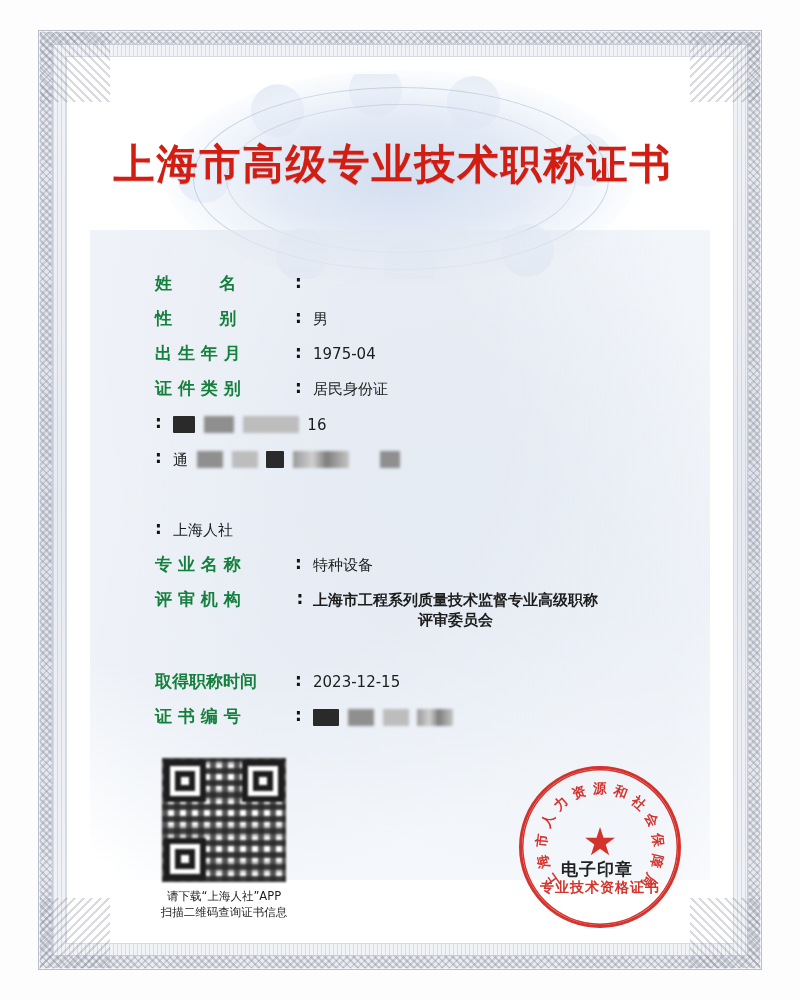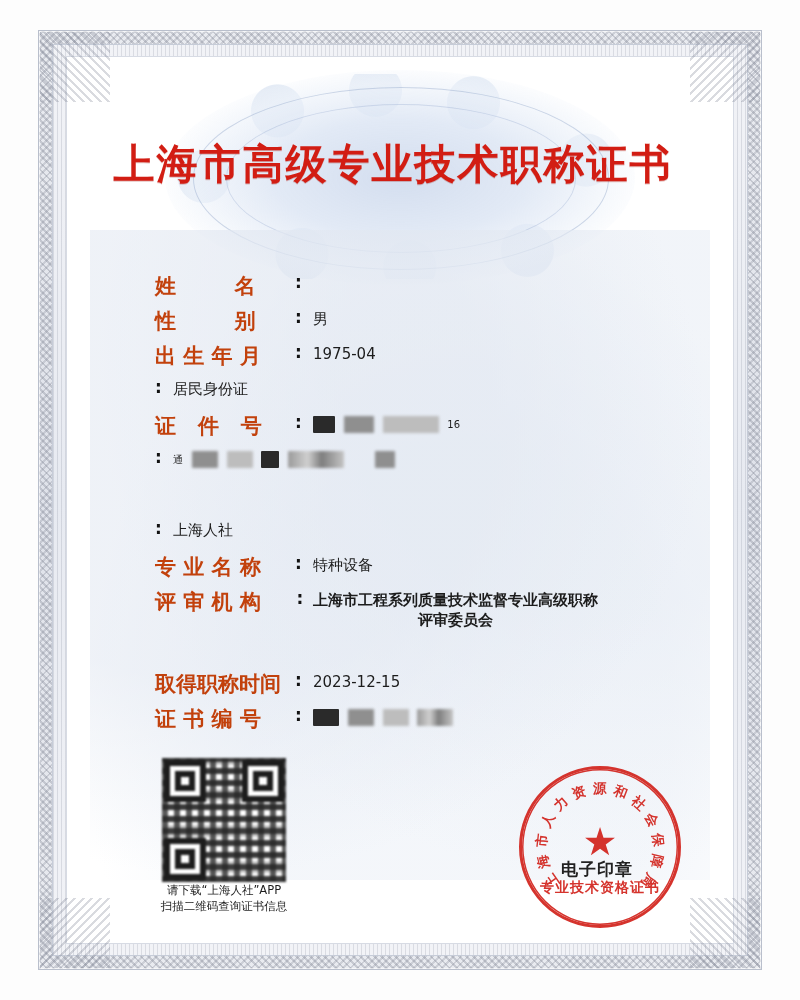--- a/index.html
+++ b/index.html
@@ -140,23 +140,23 @@
   .group-gap-1 { height: 36px; }
   .group-gap-2 { height: 30px; }
   .field-row {
     display: flex;
     align-items: flex-start;
     height: 35px;
   }
   .field-label {
     width: 140px;
     flex: 0 0 140px;
-    font-size: 21px;
-    font-weight: bold;
-    color: #c2410c;
+    font-size: 17px;
+    font-weight: bold;
+    color: #15803d;
     letter-spacing: 0px;
     white-space: pre;
   }
   .field-label.spread {
     display: flex;
     justify-content: space-between;
   }
   .field-colon {
     flex: 0 0 10px;
     font-size: 17px;
@@ -181,21 +181,21 @@
     margin-right: 4px;
     border-radius: 1px;
   }
   .redact.dark   { background: #2a2a2a; }
   .redact.mid    { background: #8f8f8f; filter: blur(1.4px); }
   .redact.light  { background: #bdbdbd; filter: blur(1.6px); }
   .redact.blurmix{
     background: linear-gradient(90deg,#9a9a9a 0%,#cfcfcf 35%,#7e7e7e 60%,#c4c4c4 100%);
     filter: blur(1.8px);
   }
-  .inline-text { font-size: 10px; color: #1c1c1c; vertical-align: middle; }
+  .inline-text { font-size: 15px; color: #1c1c1c; vertical-align: middle; }
 
   
   .qr-block {
     position: absolute;
     left: 158px;
     top: 758px;
     width: 132px;
     text-align: center;
   }
   .qr {
@@ -214,21 +214,21 @@
     position: absolute;
     width: 30px; height: 30px;
     border: 6px solid #1d1d1d;
     background: #fff;
     box-shadow: inset 0 0 0 5px #fff, inset 0 0 0 11px #1d1d1d;
   }
   .qr .finder.tl { left: 2px; top: 2px; }
   .qr .finder.tr { right: 2px; top: 2px; }
   .qr .finder.bl { left: 2px; bottom: 2px; }
   .qr-caption {
-    margin-top: 0;
+    margin-top: 6px;
     font-family: "DejaVu Sans", "Liberation Sans", sans-serif;
     font-size: 11.5px;
     color: #1d1d1d;
     line-height: 16px;
     white-space: nowrap;
   }
 
   
   .seal {
     position: absolute;
@@ -322,26 +322,26 @@
         <div class="field-value">男</div>
       </div>
 
       <div class="field-row">
         <div class="field-label spread">出 生 年 月</div>
         <div class="field-colon">:</div>
         <div class="field-value">1975-04</div>
       </div>
 
       <div class="field-row">
+        <div class="field-label spread">证 件 类 别</div>
         <div class="field-colon">:</div>
         <div class="field-value">居民身份证</div>
       </div>
 
       <div class="field-row">
-        <div class="field-label spread">证   件   号</div>
         <div class="field-colon">:</div>
         <div class="field-value">
           <span class="redact dark" style="width:22px"></span>
           <span class="redact mid" style="width:30px"></span>
           <span class="redact light" style="width:56px"></span>
           <span class="inline-text">16</span>
         </div>
       </div>
 
       <div class="field-row">

